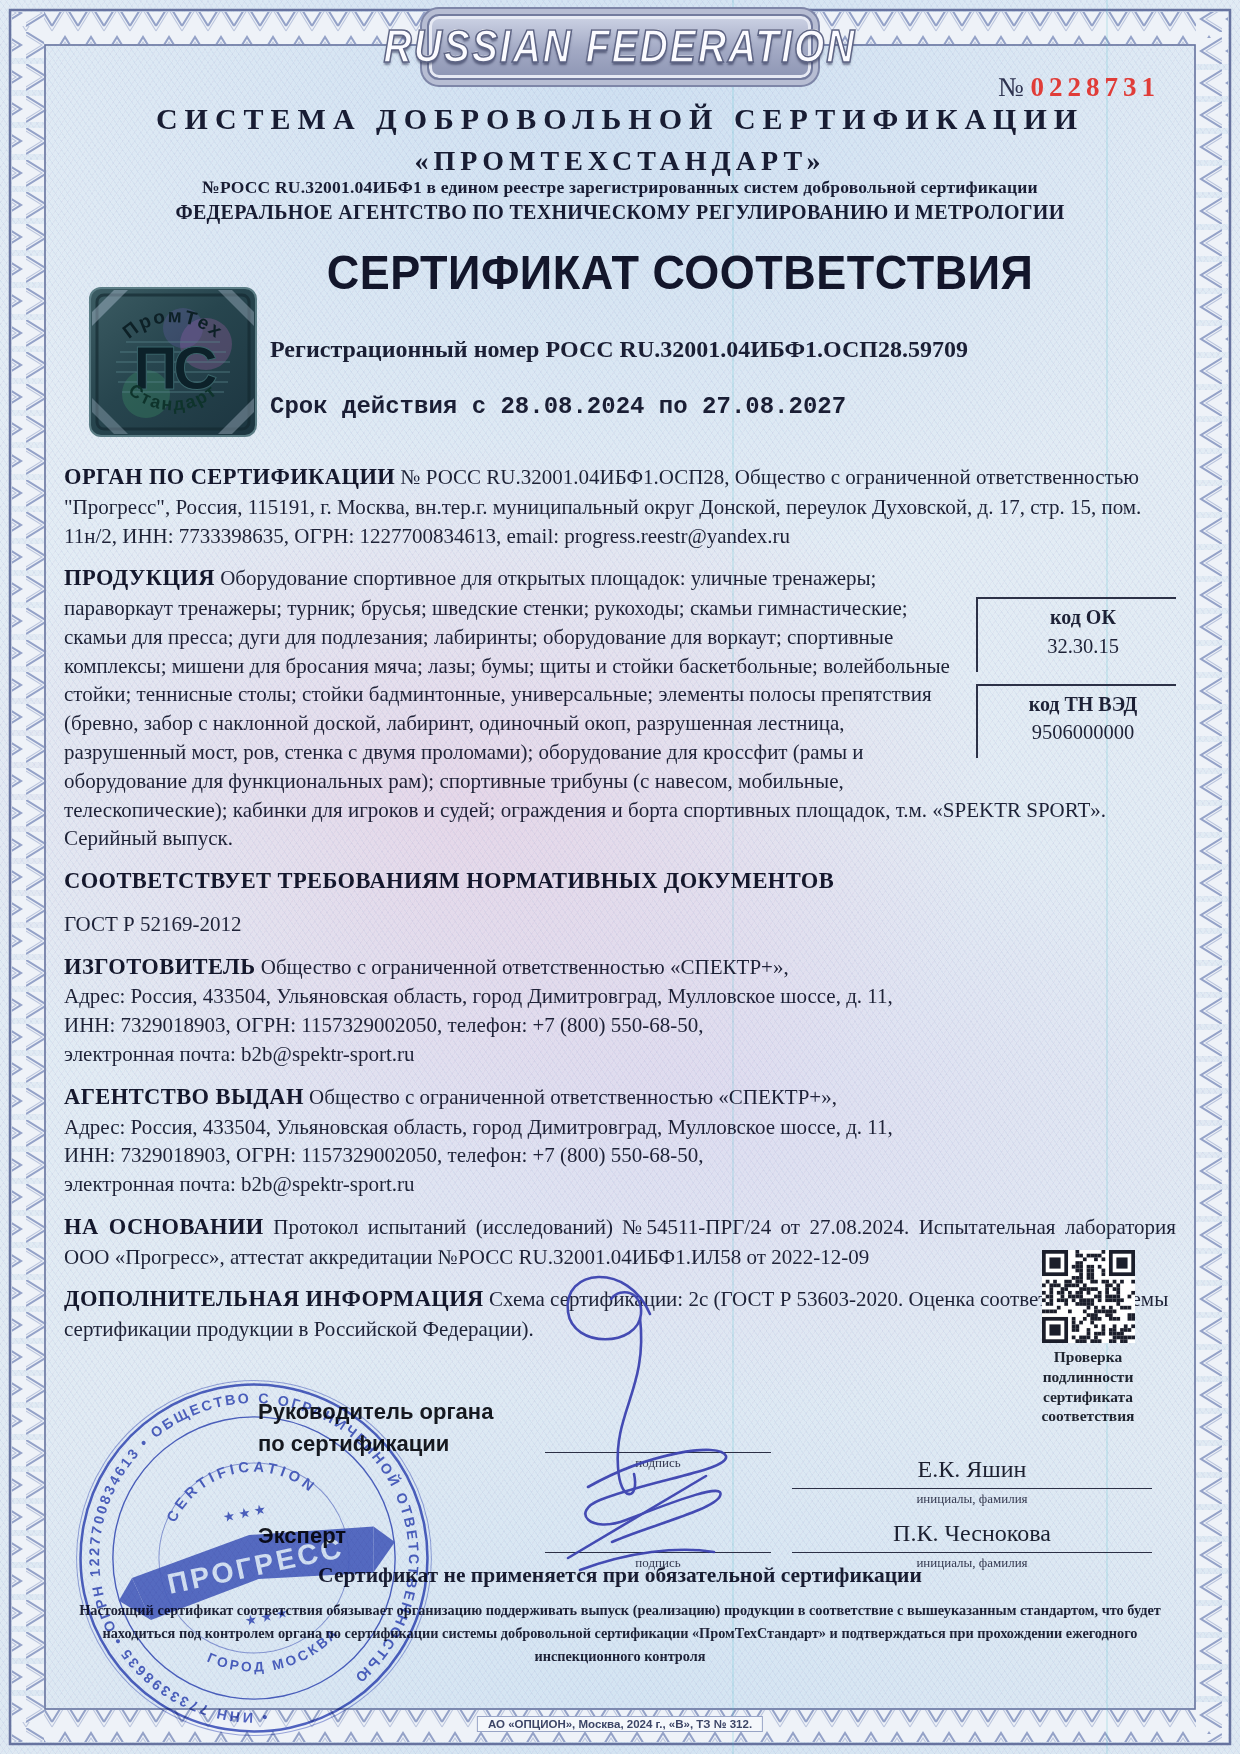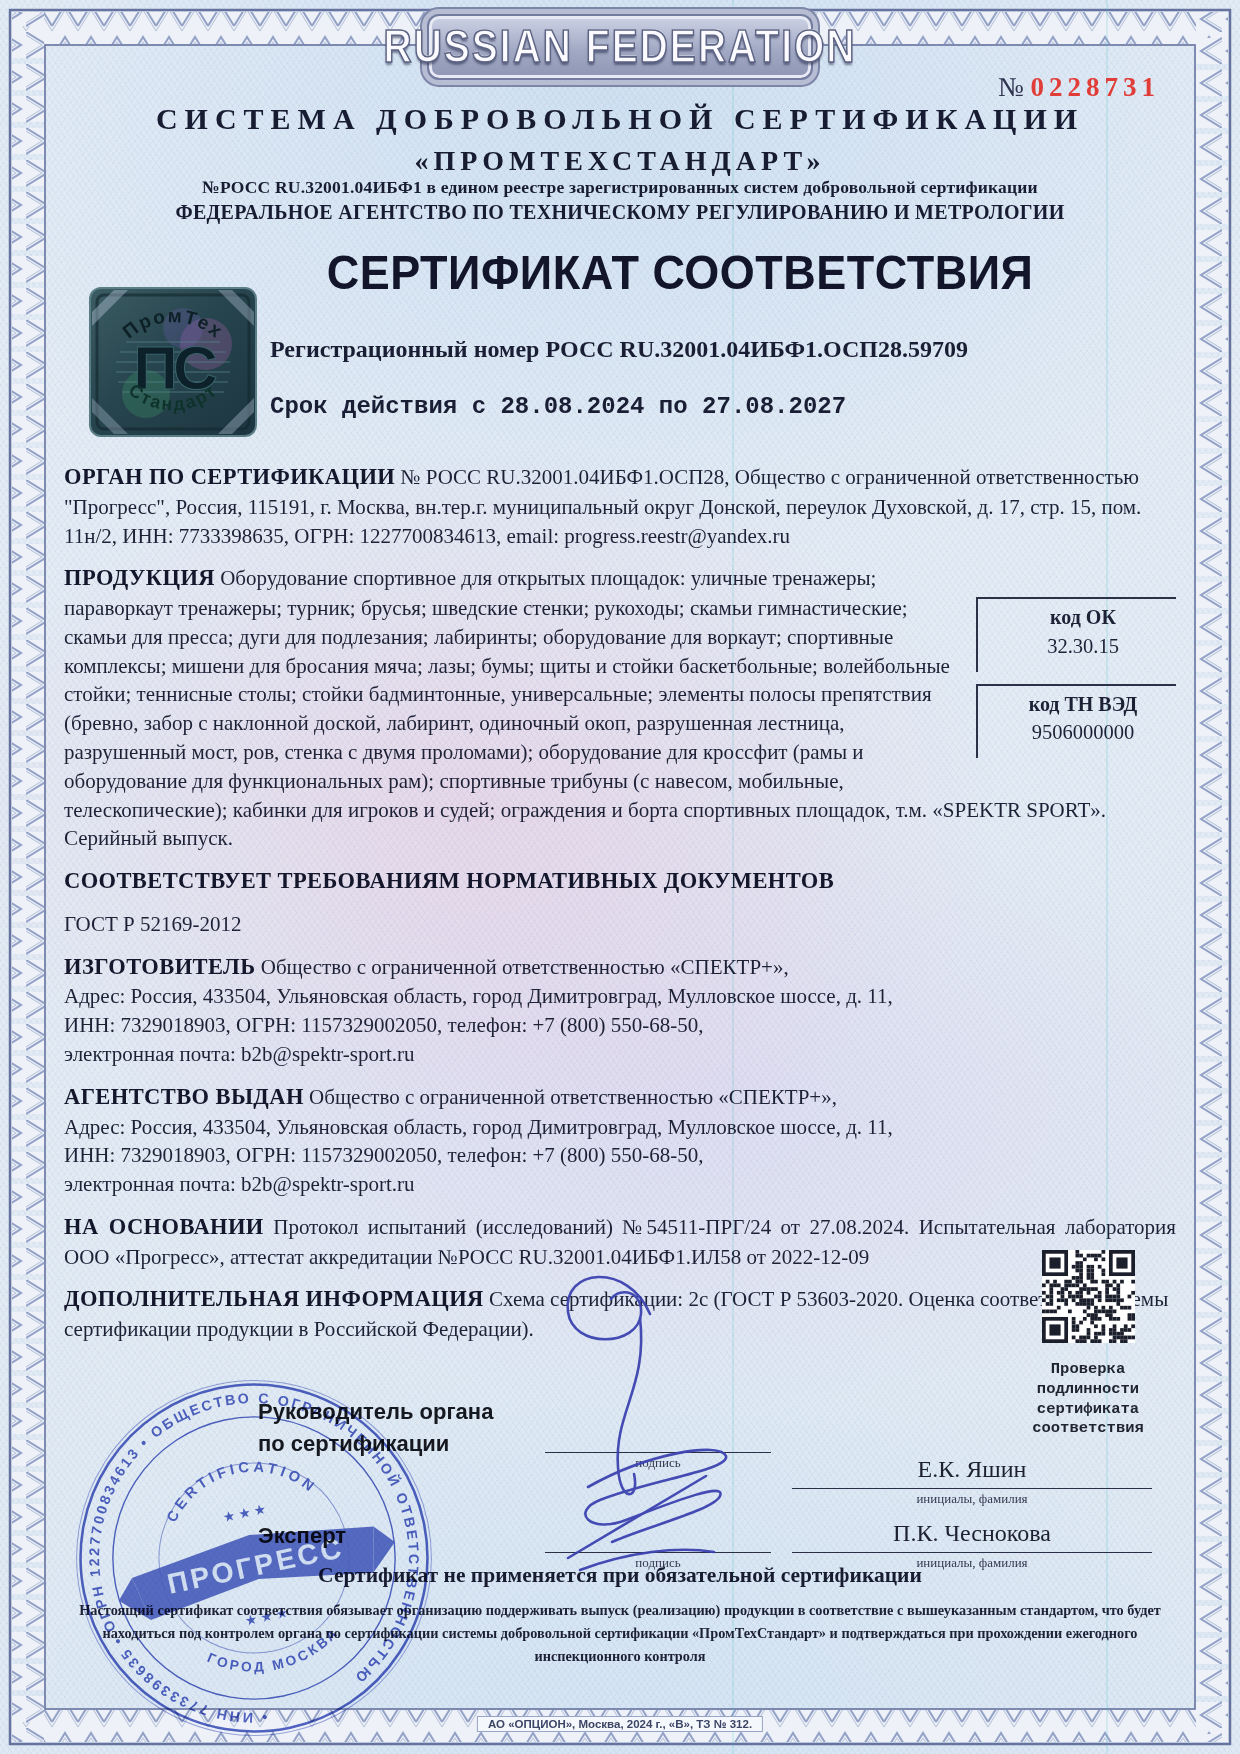--- a/index.html
+++ b/index.html
@@ -14,21 +14,21 @@
   .page::before{content:"";position:absolute;inset:0;pointer-events:none;
     background:
       repeating-linear-gradient(55deg, rgba(96,136,190,.075) 0 1px, rgba(0,0,0,0) 1px 5px),
       repeating-linear-gradient(-55deg, rgba(150,110,170,.06) 0 1px, rgba(0,0,0,0) 1px 5px);}
   .scanline{position:absolute;top:0;bottom:0;width:2px;background:rgba(70,190,200,.17);pointer-events:none;}
   .frame{position:absolute;inset:0;pointer-events:none;}
   
   .banner{position:absolute;top:14px;left:50%;transform:translateX(-50%);width:382px;height:62px;
     background:linear-gradient(#cdd3e5,#a2a9c4 55%,#8e96b4);border:2px solid #737b9e;border-radius:12px;
     box-shadow:0 0 0 5px #b7bdd3,0 0 0 7px #7e86a8,inset 0 0 0 3px #e7eaf4;
-    display:flex;align-items:center;justify-content:center;z-index:4;}
+    display:flex;align-items:center;justify-content:center;z-index:4;font-style:italic;}
   .banner-title{font-family:"Liberation Sans","DejaVu Sans",sans-serif;font-weight:bold;font-size:39px;
     letter-spacing:2px;color:#fbfbff;-webkit-text-stroke:1.4px #5d6484;
     text-shadow:0 2px 2px rgba(38,43,76,.55),0 -1px 0 #ffffff;transform:scaleY(1.18);white-space:nowrap;}
   
   .serial{position:absolute;top:72px;right:80px;font-size:27px;white-space:nowrap;}
   .serial-prefix{color:#2e3350;}
   .serial-num{color:#e03c38;font-weight:bold;letter-spacing:5px;}
   
   .header-block{position:absolute;top:102px;left:60px;right:60px;text-align:center;color:#181c33;}
   .sys1{font-size:30px;font-weight:600;letter-spacing:7px;}
@@ -49,21 +49,21 @@
   .code-box{border-top:2px solid #2c3147;border-left:2px solid #2c3147;text-align:center;
     padding:5px 4px 12px 16px;margin-bottom:12px;}
   .code-label{font-weight:bold;font-size:20px;}
   .code-value{font-size:20.5px;}
   .sec-standards{clear:both;}
   .gost{margin-top:-8px;}
   .sec-basis{margin-right:168px;text-align:justify;}
   .sec-additional{margin-right:168px;}
   
   .qr-block{position:absolute;left:1012px;top:1250px;width:152px;text-align:center;z-index:2;}
-  .qr-caption{margin-top:13px;font-family:Liberation Mono, monospace;font-weight:bold;
+  .qr-caption{margin-top:0;font-family:Liberation Serif, serif;font-weight:bold;
     font-size:15.5px;line-height:1.28;color:#1f2430;}
   
   .role{position:absolute;left:258px;font-family:"Liberation Sans","DejaVu Sans",sans-serif;
     font-weight:bold;font-size:22px;color:#15181f;line-height:1.45;}
   .role-head{top:1396px;}
   .role-expert{top:1520px;}
   .sig-cell{position:absolute;text-align:center;}
   .sig-cell .name{font-size:24px;color:#1c2030;height:30px;}
   .sig-cell .line{border-top:1.7px solid #2b2f45;margin-top:2px;}
   .sig-cell .caption{font-size:13px;color:#33384f;margin-top:2px;}

